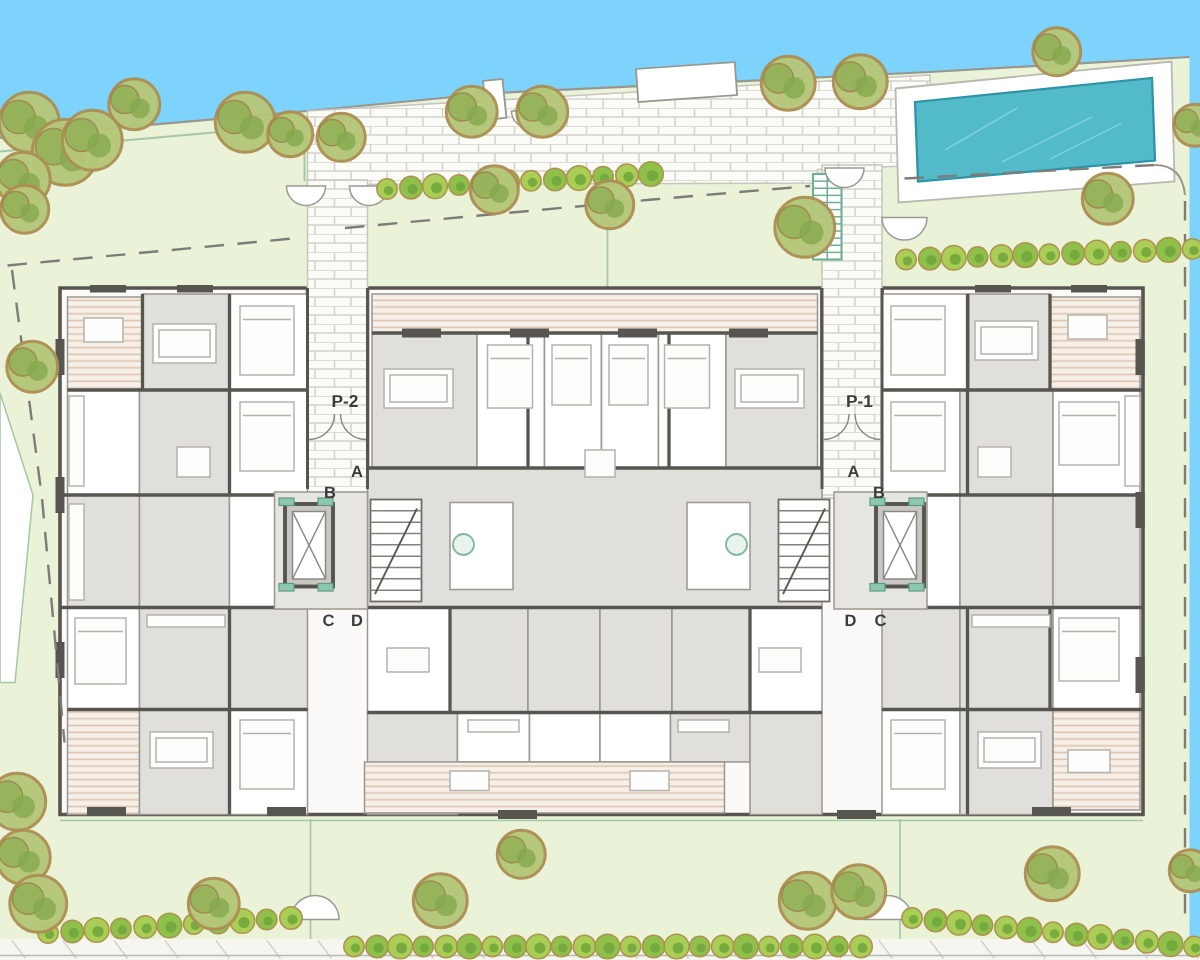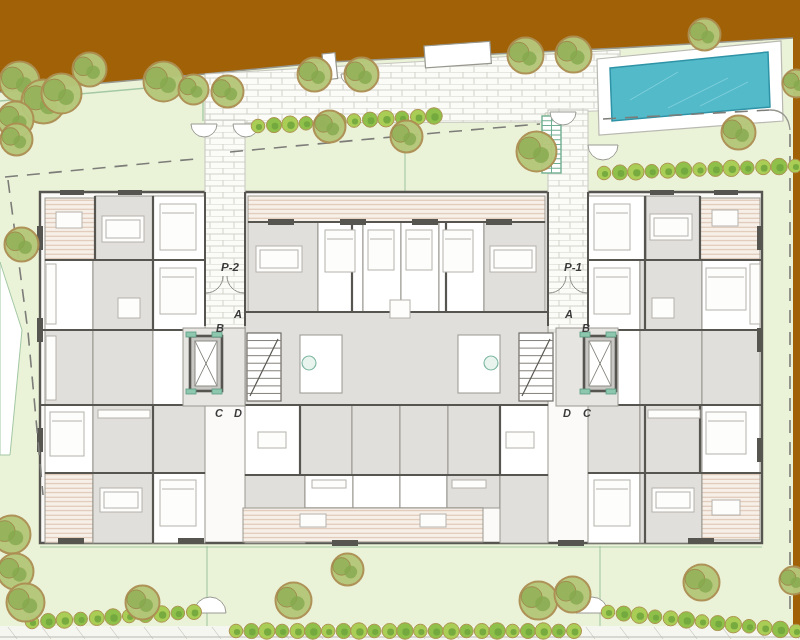--- a/index.html
+++ b/index.html
@@ -1,17 +1,17 @@
 <!DOCTYPE html>
 <html><head>
 <meta charset="utf-8">
 <style>
   html,body{margin:0;padding:0;background:#ffffff;width:800px;height:640px;overflow:hidden;
             font-family:"Liberation Sans", sans-serif;}
-  #stage{position:relative;width:800px;height:640px;background:#a16207;font-style:italic;}
+  #stage{position:relative;width:800px;height:640px;background:#7dd3fc;}
   svg text{user-select:none;}
 </style>
 </head>
 <body>
 
 <div id="stage"><svg width="800" height="640" viewBox="0 0 800 640">
       <defs>
         <pattern id="brick" width="24" height="12" patternUnits="userSpaceOnUse">
           <rect width="24" height="12" fill="#fbfbf7"></rect>
           <path d="M0,0H24M0,6H24M7,0V6M18,6V12" stroke="#d3d3cb" stroke-width="1" fill="none"></path>

